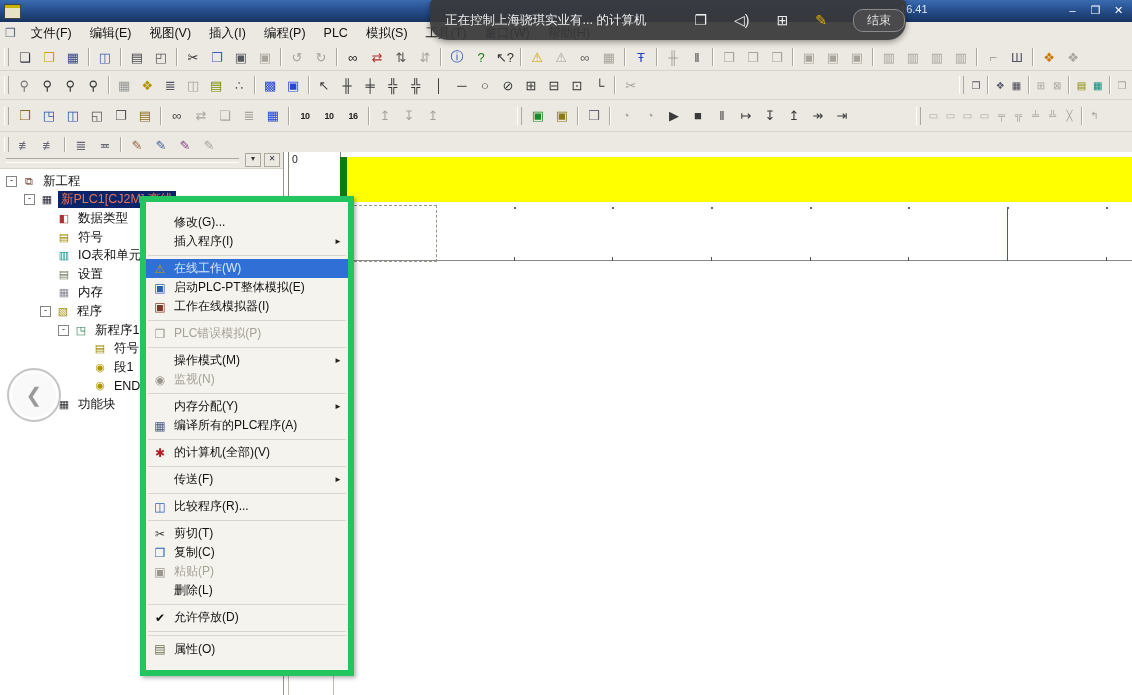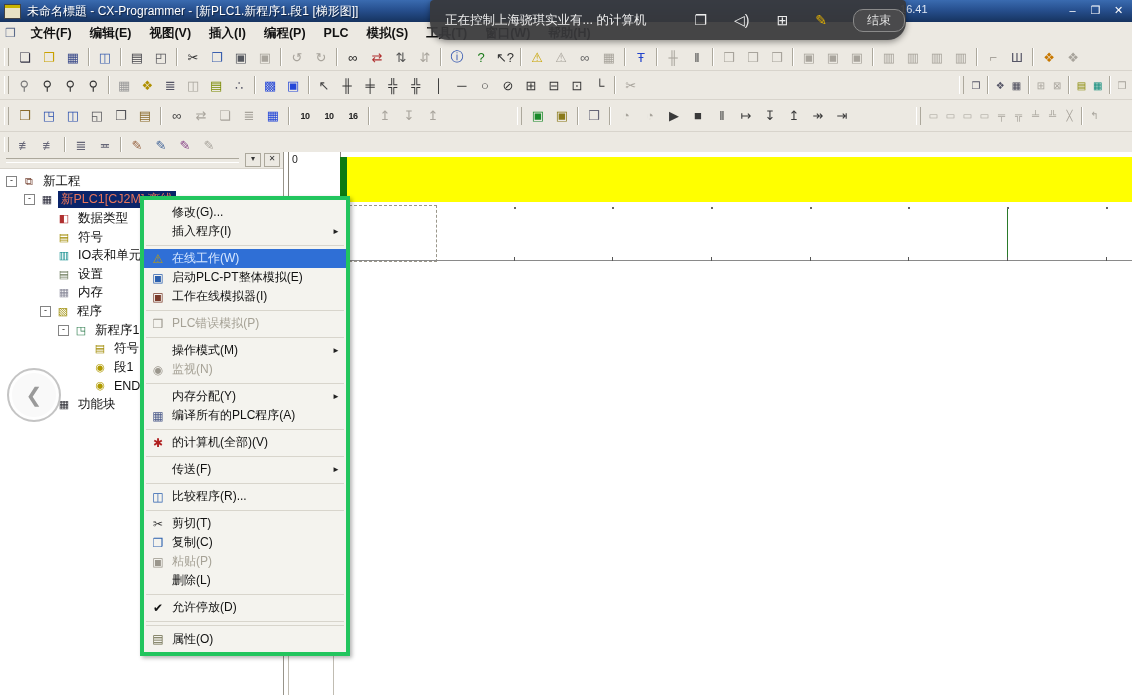--- a/index.html
+++ b/index.html
@@ -13,21 +13,21 @@
             box-shadow:inset 0 3px 0 #c8b400;}
   .title-text{white-space:nowrap;text-shadow:1px 1px 1px rgba(0,0,0,.5);}
   .title-right{position:absolute;left:897px;top:3px;font-size:11px;color:#dfe8f5;}
   .win-controls{position:absolute;right:4px;top:2px;display:flex;gap:4px;}
   .win-btn{width:19px;height:15px;display:flex;align-items:center;justify-content:center;
            color:#fff;font-size:11px;line-height:10px;}
   
   .menubar{position:absolute;left:0;top:22px;width:1132px;height:22px;background:#ece9e2;
            display:flex;align-items:center;font-size:12.5px;color:#111;border-bottom:1px solid #d8d4cc;}
   .mdi-icon{margin:0 6px 0 5px;color:#5a6a8a;font-size:12px;}
-  .mb-item{padding:0 9px;line-height:21px;white-space:nowrap;font-weight:bold;}
+  .mb-item{padding:0 9px;line-height:21px;white-space:nowrap;}
   
   .toolbars{position:absolute;left:0;top:44px;width:1132px;}
   .tb-row{display:flex;align-items:center;background:#ece9e2;border-bottom:1px solid #d8d4cc;padding:1px 2px;}
   .tb-row.r1{height:24px}.tb-row.r2{height:26px}.tb-row.r3{height:29px}.tb-row.r4{height:25px}
   .tb-btn{width:22px;height:20px;display:flex;align-items:center;justify-content:center;
           font-size:13px;margin:0 1px;white-space:nowrap;}
   .tb-btn.small{width:15px;font-size:10px;}
   .tb-btn.txt{font-size:9px;font-weight:bold;letter-spacing:-0.5px;color:#222;}
   .tb-btn.dis{color:#a8a49c !important;}
   .tb-sep{width:1px;height:18px;background:#aca89c;border-right:1px solid #fff;margin:0 3px;}
@@ -54,21 +54,21 @@
   .ladder-header{position:absolute;left:56px;top:5px;right:0;height:45px;background:#ffff00;display:flex;}
   .ladder-header .bar{width:7px;background:#0e7a12;}
   .ladder-header .lines{padding:2px 0 0 14px;font-size:12px;line-height:20px;color:#0a0a0a;}
   .cursor-box{position:absolute;left:60px;top:53px;width:91px;height:55px;border:1px dashed #9a968a;}
   .rung-line{position:absolute;left:60px;top:108px;right:0;height:1px;background:#8a8a8a;}
   .grid-dot{position:absolute;width:2px;height:2px;background:#666;}
   .grid-tick{position:absolute;width:1px;height:4px;background:#555;}
   .right-rail{position:absolute;width:1px;background:#2a7a2a;}
   
   .context-menu{position:absolute;left:140px;top:196px;width:202px;background:#f4f3ee;
-                border:4px solid #22c55e;box-shadow:2px 2px 4px rgba(0,0,0,.3);padding:3px 0;z-index:50;}
+                border:6px solid #22c55e;box-shadow:2px 2px 4px rgba(0,0,0,.3);padding:11px 0;z-index:50;}
   .cm-item{height:19px;display:flex;align-items:center;padding:0 6px 0 4px;font-size:12px;color:#111;}
   .cm-item.hl{background:#2f6fd6;color:#d8e8ff;}
   .cm-item.dis{color:#a6a296;}
   .cm-ico{width:20px;text-align:center;font-size:12px;flex:0 0 auto;}
   .cm-label{flex:1;padding-left:4px;white-space:nowrap;overflow:hidden;}
   .cm-arrow{font-size:8px;color:#222;}
   .cm-sep{height:0;border-top:1px solid #d8d5cc;margin:3.5px 2px;}
   
   .remote-overlay{position:absolute;left:430px;top:0;width:476px;height:40px;background:rgba(56,56,58,.93);
                   border-radius:4px 4px 18px 18px;display:flex;align-items:center;color:#ededed;
@@ -84,21 +84,20 @@
                box-shadow:inset 0 0 0 3px rgba(255,255,255,.75);display:flex;align-items:center;
                justify-content:center;color:#9a9a9a;font-size:20px;z-index:70;}
 </style>
 </head>
 <body>
 
 <div class="screen">
 
   <div class="titlebar">
     <span class="app-icon"></span>
-    <span class="title-text">未命名標題 - CX-Programmer - [新PLC1.新程序1.段1 [梯形图]]</span>
     <span class="title-right">.16.41</span>
     <span class="win-controls">
         <span class="win-btn">–</span>
         <span class="win-btn">❐</span>
         <span class="win-btn">✕</span>
       </span>
   </div>
 
   <div class="menubar">
     <span class="mdi-icon">❒</span>

